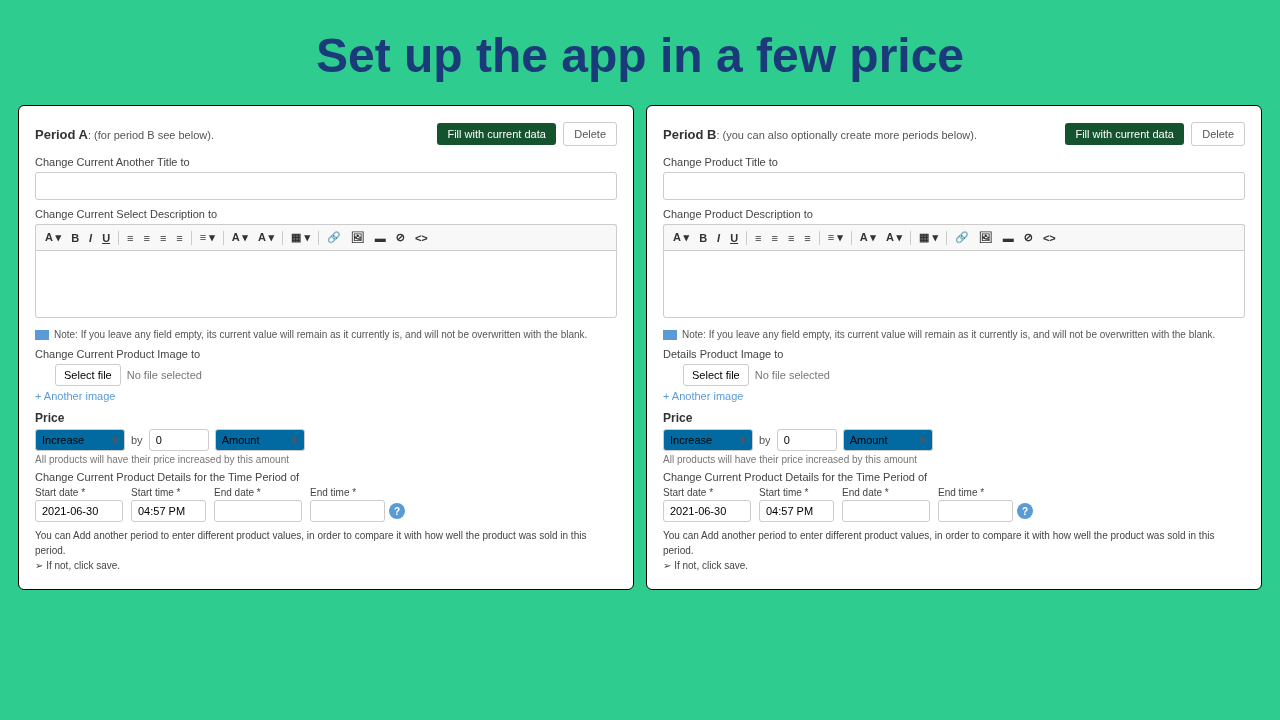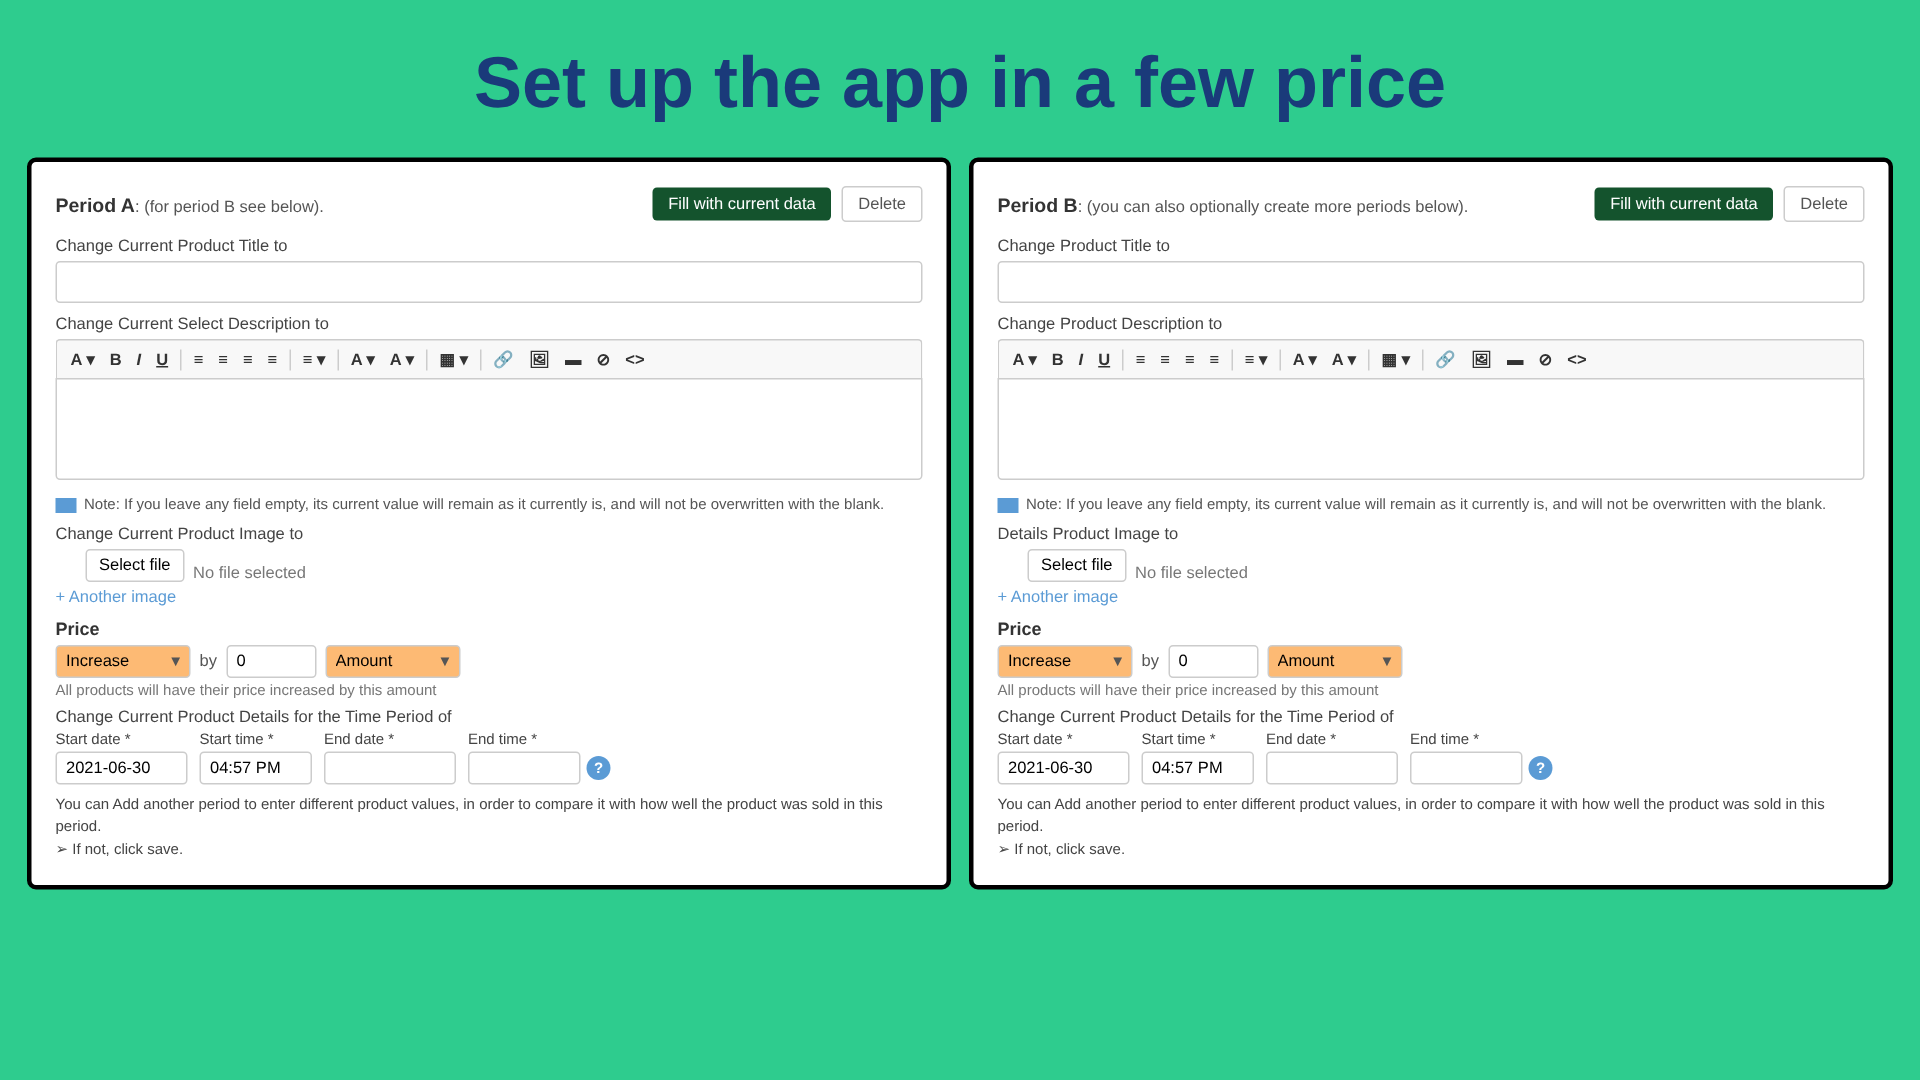--- a/index.html
+++ b/index.html
@@ -20,21 +20,21 @@
       color: #1a3a7a;
     }
     .panels-container {
       display: flex;
       gap: 12px;
       padding: 0 18px;
     }
     .panel {
       background: #fff;
       border-radius: 6px;
-      border: 3px solid #000000;
+      border: 1px solid #000000;
       flex: 1;
       padding: 16px;
       font-size: 12px;
       color: #333;
     }
     .panel-header {
       display: flex;
       justify-content: space-between;
       align-items: center;
       margin-bottom: 10px;
@@ -131,21 +131,21 @@
       width: 14px;
       height: 10px;
       background: #5b9bd5;
       display: inline-block;
       flex-shrink: 0;
       margin-top: 1px;
     }
     .image-section { margin-bottom: 8px; }
     .file-row {
       display: flex;
-      align-items: flex-end;
+      align-items: center;
       gap: 6px;
       margin-top: 3px;
       padding-left: 20px;
     }
     .btn-select-file {
       background: #fff;
       border: 1px solid #ccc;
       padding: 4px 8px;
       border-radius: 3px;
       font-size: 11px;
@@ -177,21 +177,21 @@
       position: relative;
       display: inline-flex;
       align-items: center;
     }
     .dropdown-wrapper select {
       appearance: none;
       border: 1px solid #ccc;
       border-radius: 3px;
       padding: 4px 22px 4px 6px;
       font-size: 11px;
-      background: #fdba74;
+      background: #0369a1;
       cursor: pointer;
       min-width: 90px;
     }
     .dropdown-arrow {
       position: absolute;
       right: 5px;
       pointer-events: none;
       font-size: 10px;
       color: #555;
     }
@@ -284,21 +284,21 @@
         <span class="panel-title">
           <strong>Period A</strong><span>: (for period B see below).</span>
         </span>
       </div>
       <div>
         <button class="btn-fill">Fill with current data</button>
         <button class="btn-delete">Delete</button>
       </div>
     </div>
 
-    <div class="field-label">Change Current Product Title to</div>
+    <div class="field-label">Change Current Another Title to</div>
     <input class="text-input" type="text" style="">
 
     <div class="field-label">Change Current Select Description to</div>
     <div class="editor-toolbar">
       <span class="toolbar-btn">A ▾</span>
       <span class="toolbar-btn"><b>B</b></span>
       <span class="toolbar-btn"><i>I</i></span>
       <span class="toolbar-btn"><u>U</u></span>
       <div class="toolbar-sep"></div>
       <span class="toolbar-btn">≡</span>

